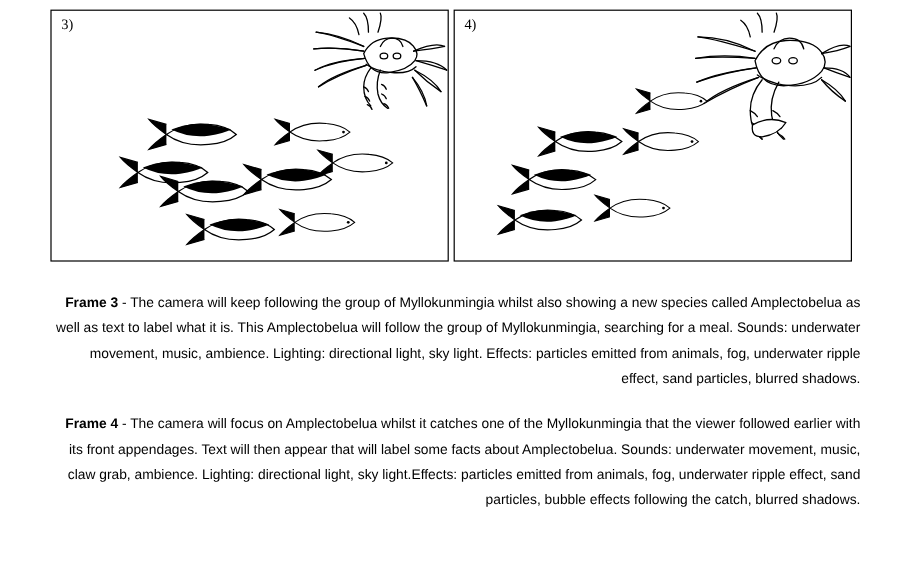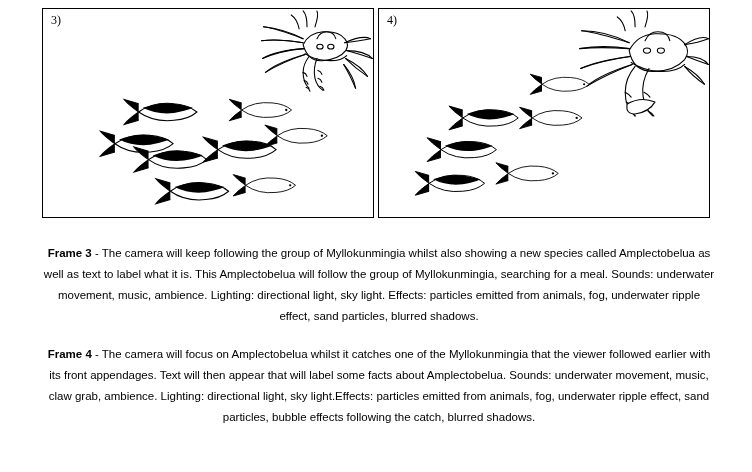--- a/index.html
+++ b/index.html
@@ -54,21 +54,21 @@
   }
   .captions {
     position: absolute;
     left: 41px;
     top: 243px;
     width: 676px;
   }
   .caption {
     font-size: 11.5px;
     line-height: 21px;
-    text-align: center;
+    text-align: right;
     margin-bottom: 17px;
   }
   .caption b {
     font-weight: bold;
   }
 </style>
 </head>
 <body>
 
 <div class="page">

